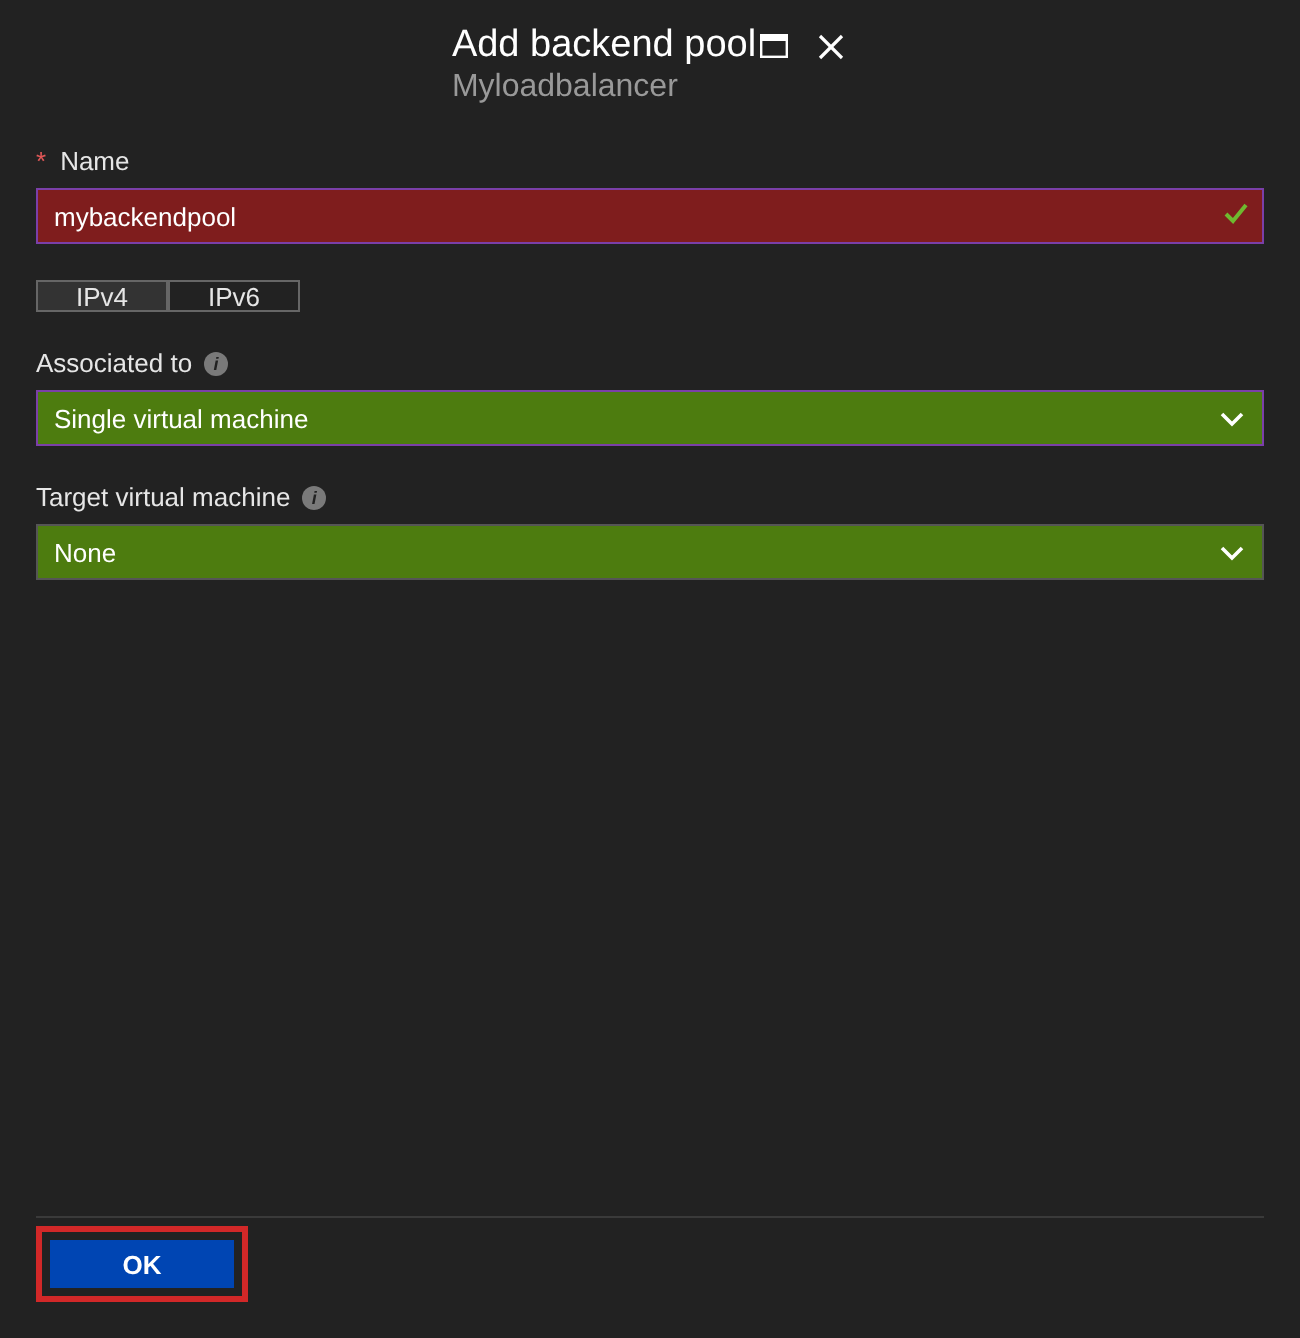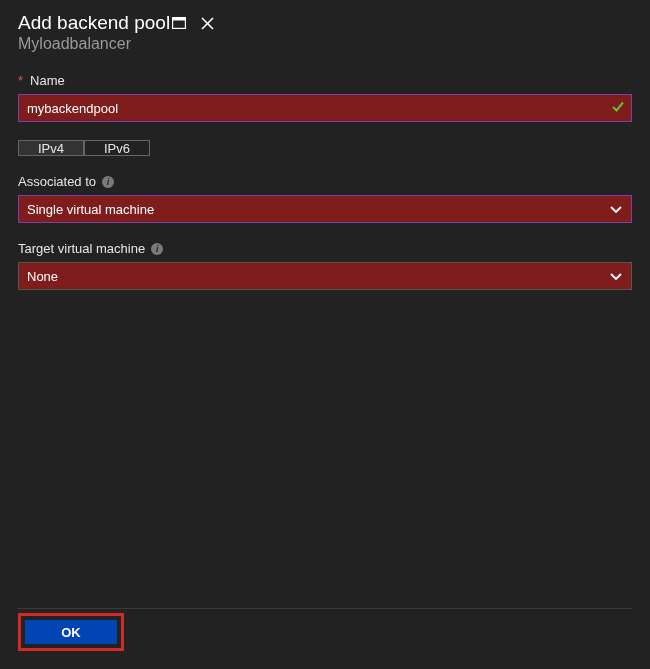--- a/index.html
+++ b/index.html
@@ -14,21 +14,21 @@
       color: #ffffff;
       font-family: "Segoe UI", Arial, sans-serif;
       font-size: 13px;
       overflow: hidden;
       position: relative;
     }
     .header {
       padding: 12px 18px 6px 18px;
       display: flex;
       align-items: flex-start;
-      justify-content: flex-start;
+      justify-content: center;
     }
     .header-text h1 {
       font-size: 19px;
       font-weight: 400;
       color: #ffffff;
     }
     .header-text .subtitle {
       font-size: 16px;
       color: #999999;
       margin-top: 1px;
@@ -116,21 +116,21 @@
     .toggle-btn.active {
       background: #333333;
       border-right: 1px solid #666666;
     }
     .toggle-btn:not(.active) {
       border-left: 1px solid #666666;
     }
     .select {
       width: 100%;
       height: 28px;
-      background: #7f1d1d;
+      background: #4d7c0f;
       border: 1px solid #555555;
       color: #ffffff;
       padding: 0 30px 0 8px;
       font-size: 13px;
       display: flex;
       align-items: center;
       position: relative;
       cursor: pointer;
     }
     .select.highlighted {

